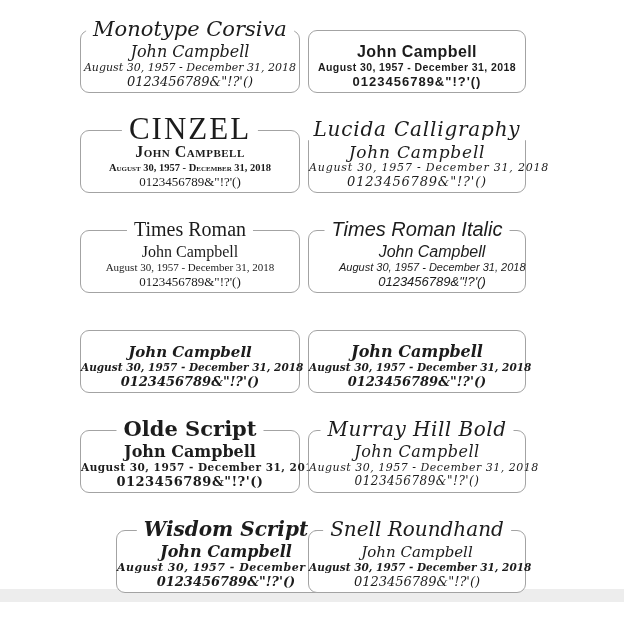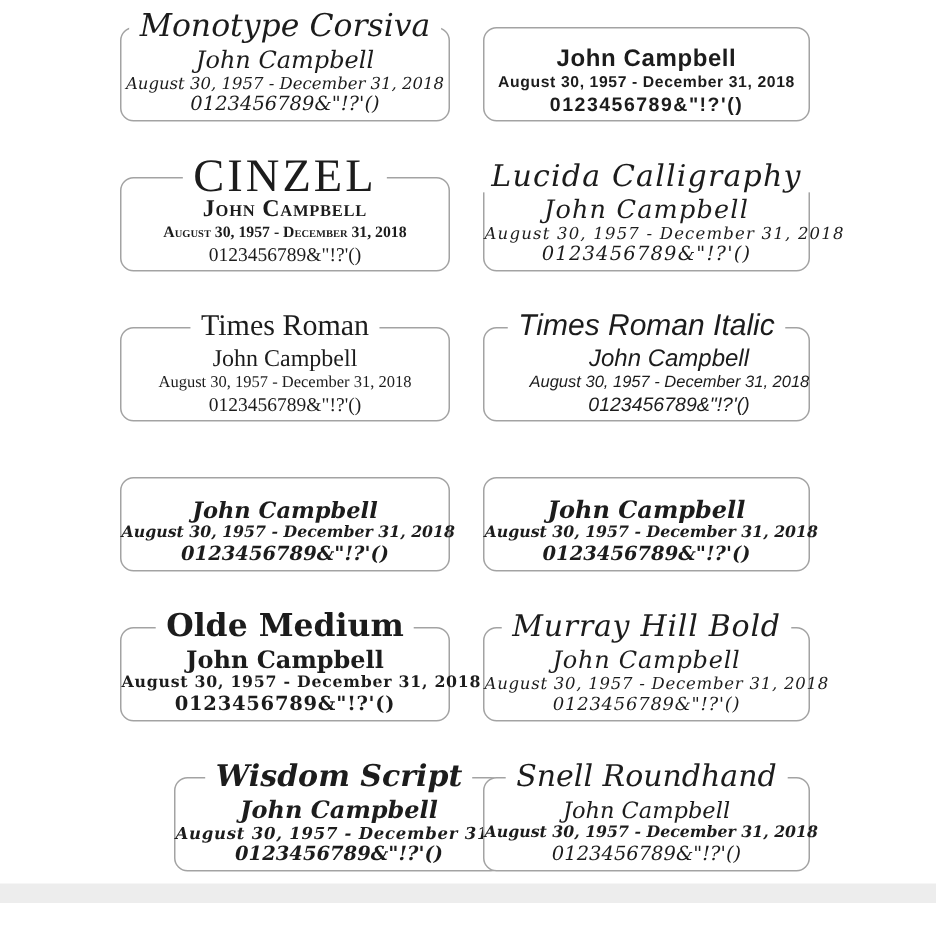--- a/index.html
+++ b/index.html
@@ -13,24 +13,24 @@
     overflow:hidden;
   }
 
   .shadow-band {
     position:absolute; left:0; top:589px; width:624px; height:13px;
     background:rgba(0,0,0,0.07);
     z-index:1;
   }
 
   .grid {
-    position:absolute; left:80px; top:8px;
+    position:absolute; left:80px; top:20px;
     display:grid;
     grid-template-columns:220px 218px;
-    column-gap:22px;
+    column-gap:8px;
     grid-auto-rows:100px;
     z-index:2;
   }
 
   .cell { position:relative; }
 
   .card {
     position:absolute; top:10px; left:0;
     width:100%; height:63px;
     border:1px solid #a3a3a3;
@@ -183,21 +183,21 @@
     <div class="card-body">
       <div class="line name">John Campbell</div>
       <div class="line dates">August 30, 1957 - December 31, 2018</div>
       <div class="line chars">0123456789&amp;"!?'()</div>
     </div>
   </div>
     </div>
 
   <div class="cell">
       <div class="card f-olde">
-    <div class="card-title">Olde Medium</div>
+    <div class="card-title">Olde Script</div>
     <div class="card-body">
       <div class="line name">John Campbell</div>
       <div class="line dates">August 30, 1957 - December 31, 2018</div>
       <div class="line chars">0123456789&amp;"!?'()</div>
     </div>
   </div>
     </div>
 
   <div class="cell">
       <div class="card f-murray">

